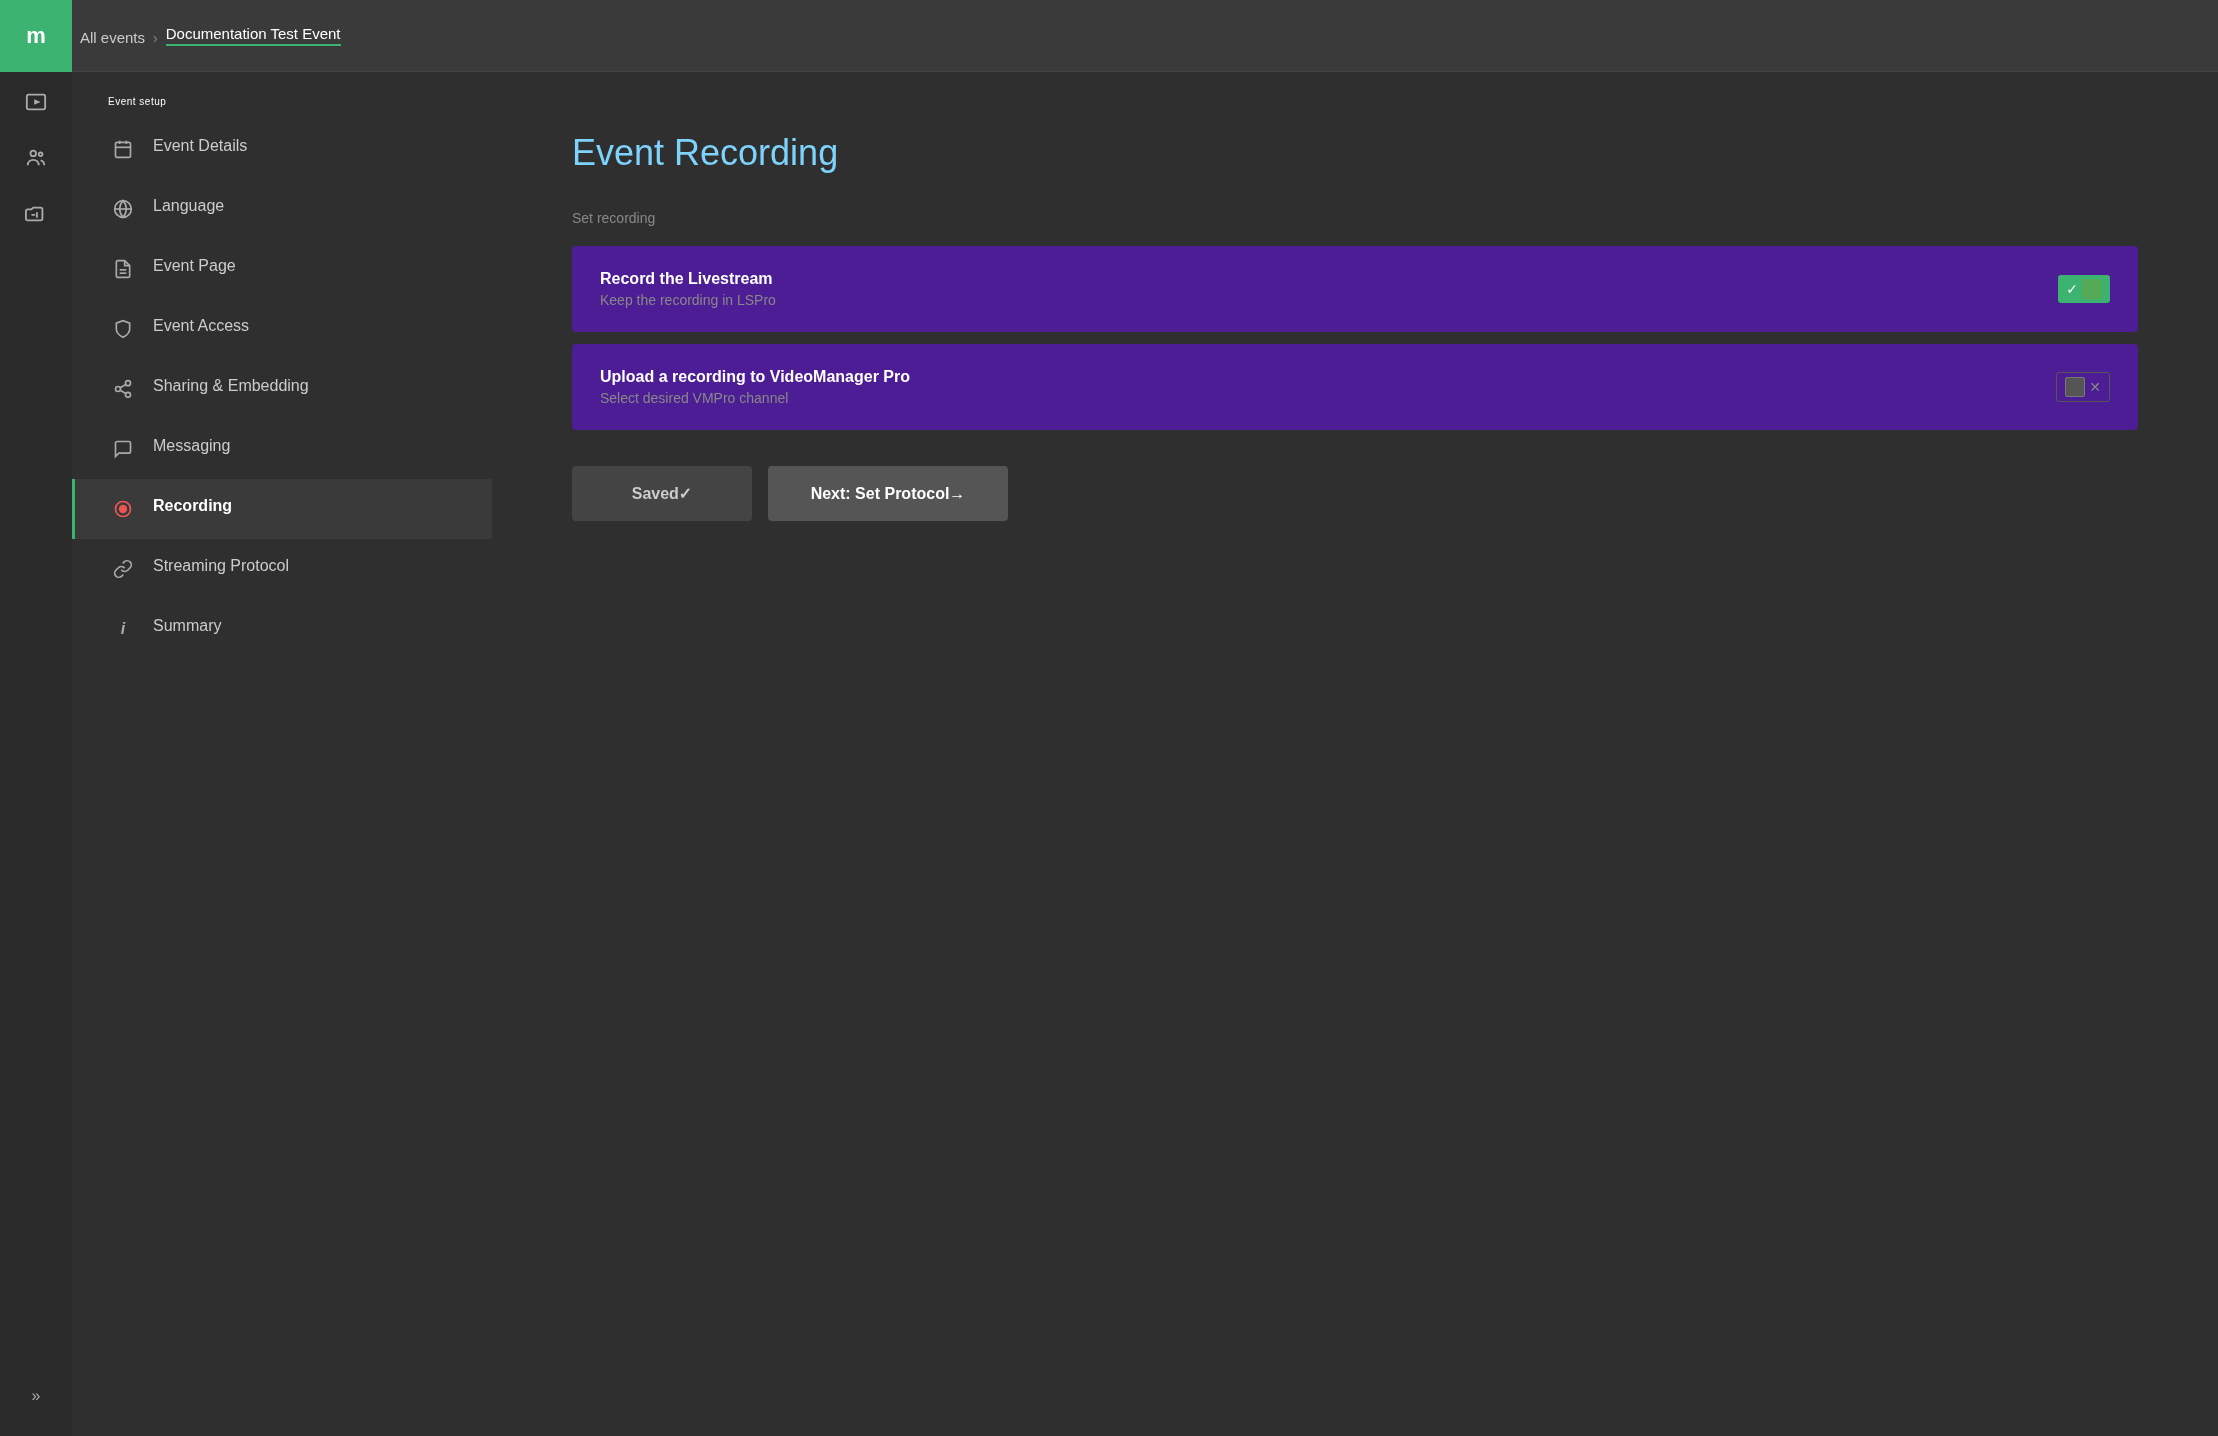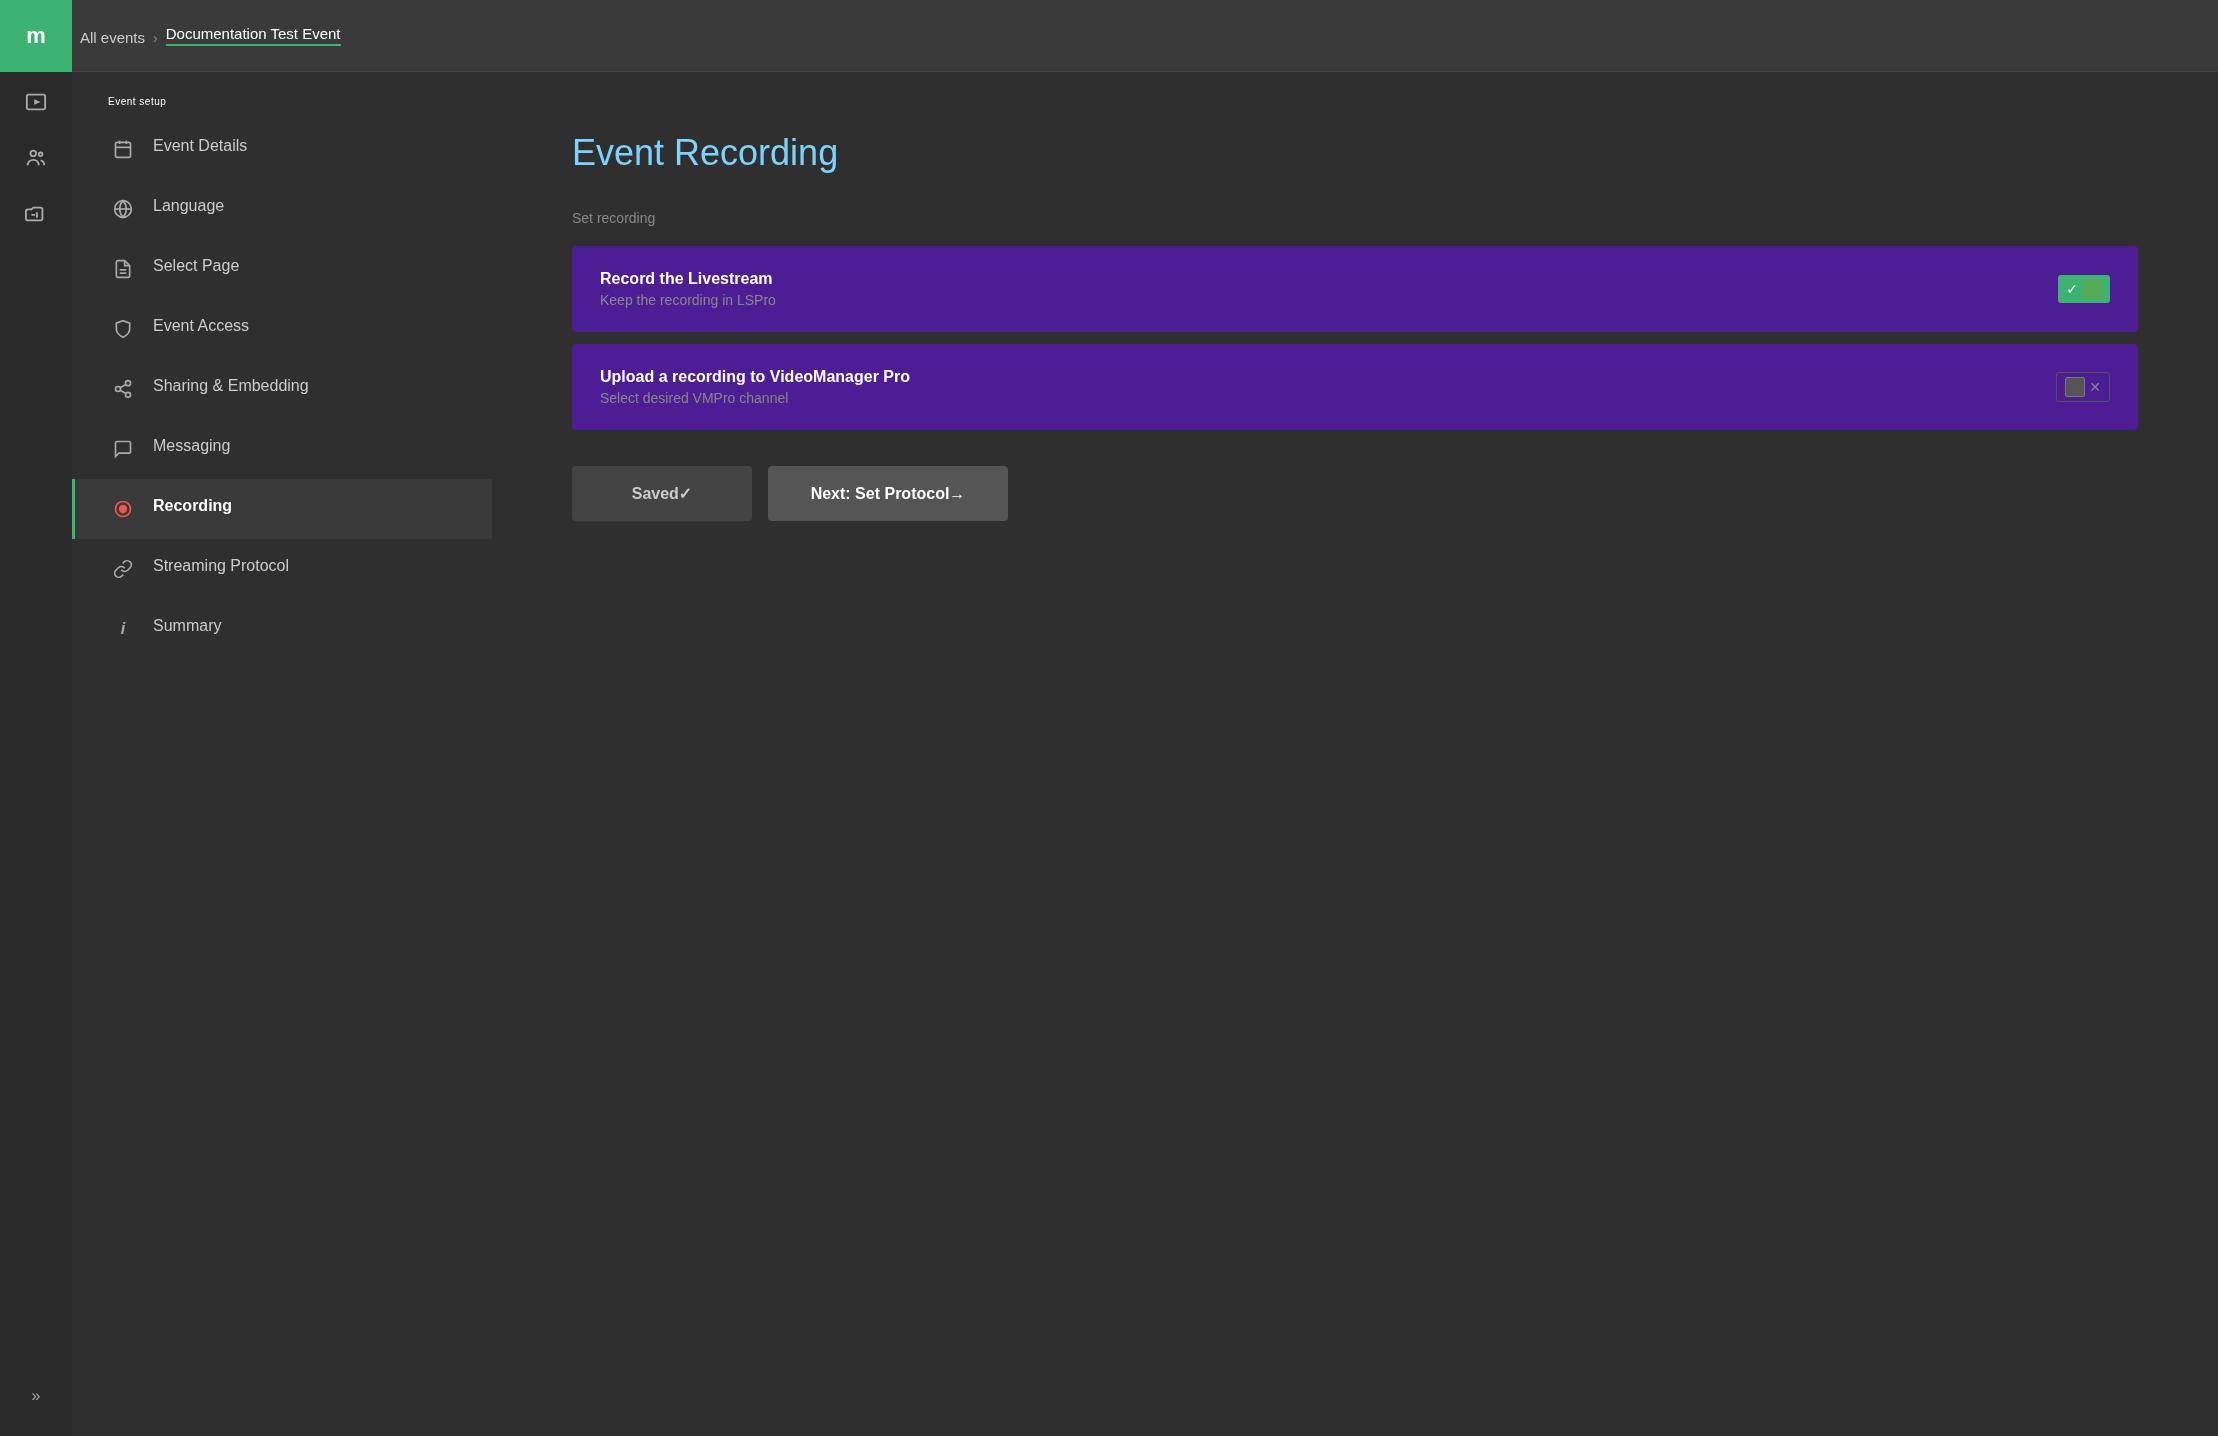--- a/index.html
+++ b/index.html
@@ -180,21 +180,21 @@
 
   <div class="sidebar-item">
     <span class="icon">
       <svg width="20" height="20" viewBox="0 0 24 24" fill="none" stroke="currentColor" stroke-width="2">
           <path d="M14 2H6a2 2 0 00-2 2v16a2 2 0 002 2h12a2 2 0 002-2V8z"></path>
           <polyline points="14,2 14,8 20,8"></polyline>
           <line x1="8" y1="13" x2="16" y2="13"></line>
           <line x1="8" y1="17" x2="16" y2="17"></line>
         </svg>
     </span>
-    <span>Select Page</span>
+    <span>Event Page</span>
   </div>
 
   <div class="sidebar-item">
     <span class="icon">
       <svg width="20" height="20" viewBox="0 0 24 24" fill="none" stroke="currentColor" stroke-width="2">
           <path d="M12 22s8-4 8-10V5l-8-3-8 3v7c0 6 8 10 8 10z"></path>
         </svg>
     </span>
     <span>Event Access</span>
   </div>

